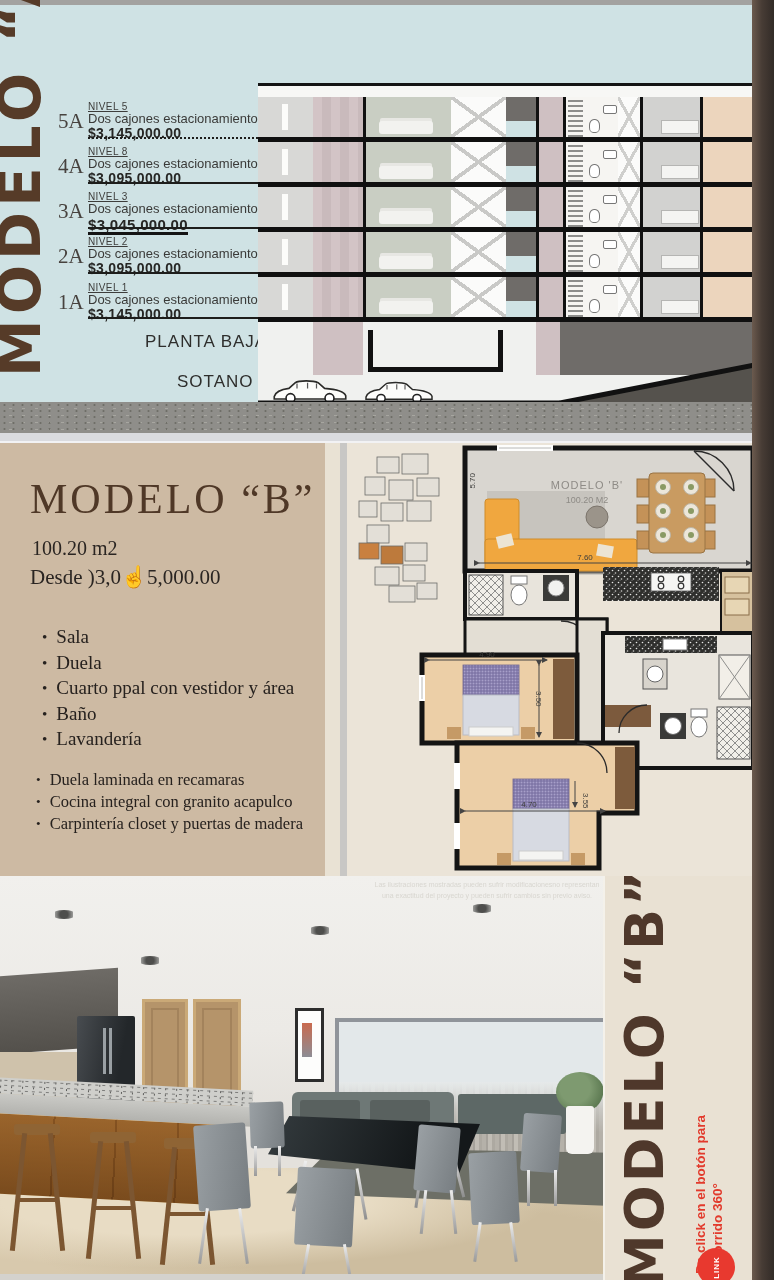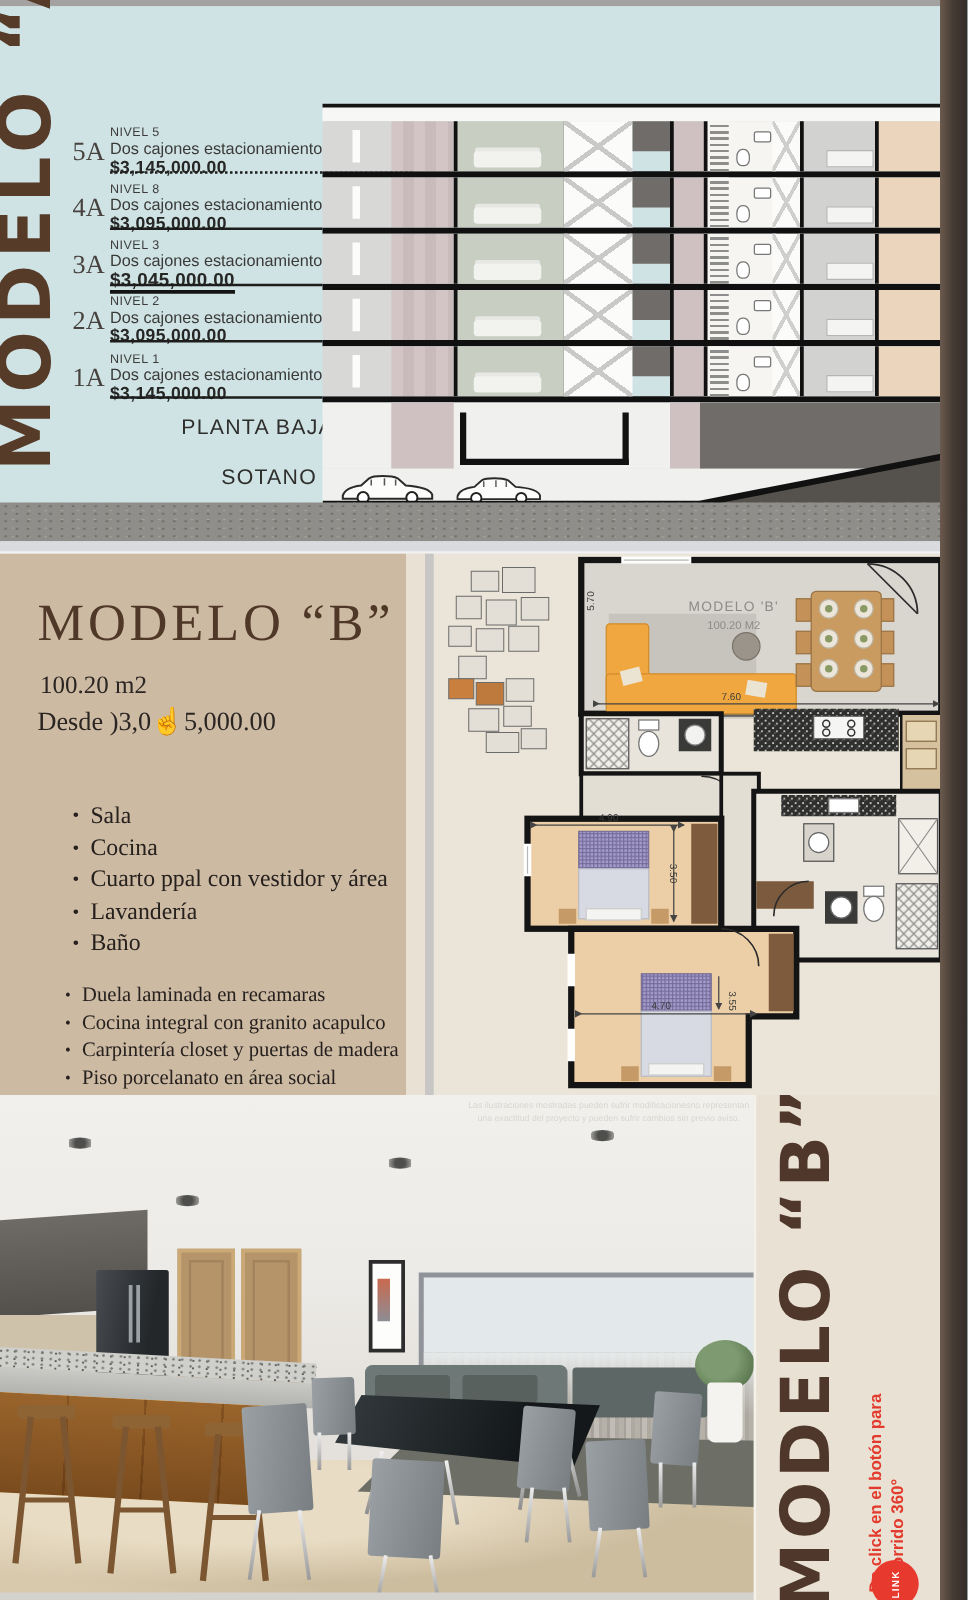--- a/index.html
+++ b/index.html
@@ -14,21 +14,21 @@
 
   
   #section-a{left:0;top:5px;width:752px;height:397px;background:#cfe2e4;}
   #title-a{left:-14px;top:372px;transform:rotate(-90deg);transform-origin:top left;
      font-family:"DejaVu Sans",sans-serif;font-weight:bold;font-size:58px;letter-spacing:5px;
      color:#563b28;white-space:nowrap;}
   .level-row{position:absolute;left:58px;width:230px;}
   .level-code{position:absolute;left:0;top:8px;width:26px;font-family:"Liberation Serif",serif;
      font-size:21px;color:#47423e;}
   .level-info{margin-left:30px;}
-  .level-name{font-size:10px;line-height:11px;color:#3d3d3b;letter-spacing:.4px;}
+  .level-name{font-size:10px;line-height:11px;color:#3d3d3b;letter-spacing:.4px;text-decoration:underline;}
   .level-desc{font-size:13px;line-height:14px;color:#3a3a38;}
   .level-price{font-size:14px;line-height:15px;font-weight:bold;color:#262624;letter-spacing:.3px;}
   .price-bold .level-price{font-size:15px;border-bottom:3px solid #141414;display:inline-block;}
   .leader{position:absolute;left:88px;width:170px;height:0;}
   .leader.solid{border-top:2px solid #1d1d1b;}
   .leader.dotted{border-top:2px dotted #1d1d1b;}
   #pb-label{left:145px;top:327px;font-size:17px;letter-spacing:1px;color:#2e2e2c;}
   #sotano-label{left:177px;top:367px;font-size:17px;letter-spacing:1px;color:#2e2e2c;}
 
   
@@ -81,21 +81,21 @@
   #section-b{left:0;top:443px;width:752px;height:433px;background:#ebe4d8;}
   #panel-beige{position:absolute;left:0;top:0;width:325px;height:433px;background:#cdbaa3;}
   #panel-gap{position:absolute;left:325px;top:0;width:22px;height:433px;background:#e9e2d4;
      border-right:7px solid #c8c7c5;box-sizing:border-box;}
   #b-title{position:absolute;left:30px;top:32px;font-family:"Liberation Serif",serif;
      font-size:42px;letter-spacing:3px;color:#4f3827;}
   #b-area{position:absolute;left:32px;top:94px;font-family:"Liberation Serif",serif;
      font-size:20px;color:#2a2522;}
   #b-price{position:absolute;left:30px;top:122px;font-family:"Liberation Serif",serif;
      font-size:21px;color:#2a2522;}
-  .blist{position:absolute;margin:16px;padding:0;list-style:none;font-family:"Liberation Serif",serif;color:#26211e;}
+  .blist{position:absolute;margin:0;padding:0;list-style:none;font-family:"Liberation Serif",serif;color:#26211e;}
   #b-features{left:42px;top:182px;font-size:19px;line-height:24.5px;}
   #b-finishes{left:36px;top:326px;font-size:16.5px;line-height:21px;}
   .blist li{white-space:nowrap;}
   .blist li::before{content:"•";margin-right:9px;font-size:0.8em;position:relative;top:-1px;}
 
   
   #plan-svg{left:347px;top:443px;}
   .dim-txt{font-family:"Liberation Sans",sans-serif;font-size:8px;fill:#3c3c3a;}
   .plan-title{font-family:"Liberation Sans",sans-serif;fill:#8e8b86;}
 
@@ -362,30 +362,29 @@
   <div class="abs" id="ground-strip"></div>
   <div class="abs" id="divider"></div>
 
   <div class="abs" id="section-b">
     <div id="panel-beige">
       <div id="b-title">MODELO “B”</div>
       <div id="b-area">100.20 m2</div>
       <div id="b-price">Desde  )3,0☝5,000.00</div>
       <ul class="blist" id="b-features">
         <li>Sala</li>
-        <li>Cocina</li>
+        <li>Duela</li>
         <li>Cuarto ppal con vestidor y área</li>
+        <li>Baño</li>
         <li>Lavandería</li>
-        <li>Baño</li>
       </ul>
       <ul class="blist" id="b-finishes">
         <li>Duela laminada en recamaras</li>
         <li>Cocina integral con granito acapulco</li>
         <li>Carpintería closet y puertas de madera</li>
-        <li>Piso porcelanato en área social</li>
       </ul>
     </div>
     <div id="panel-gap"></div>
   </div>
 
   <svg class="abs" id="plan-svg" width="410" height="433" viewBox="0 0 410 433">
     <defs>
       <pattern id="speck" width="6" height="6" patternUnits="userSpaceOnUse">
         <rect width="6" height="6" fill="#2f2f2d"></rect>
         <circle cx="1.5" cy="1.5" r=".8" fill="#e8e8e6"></circle>

